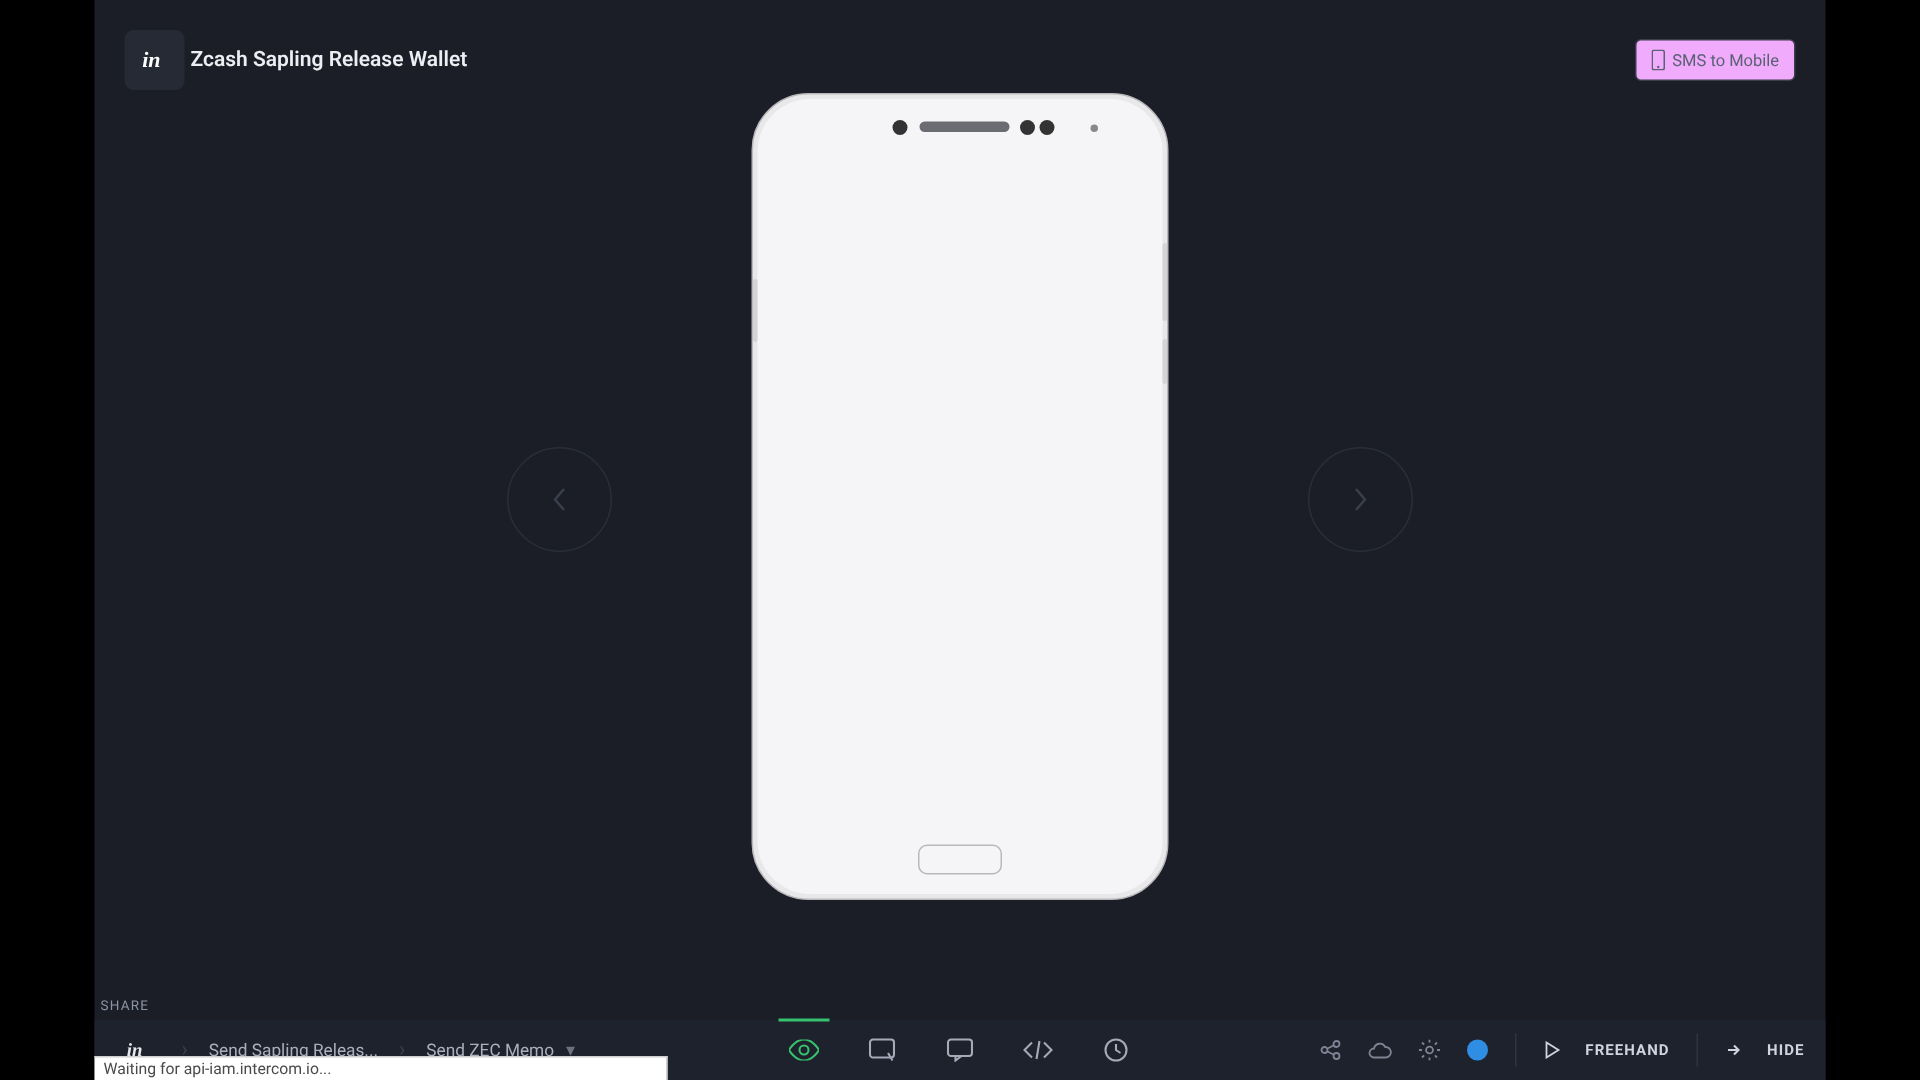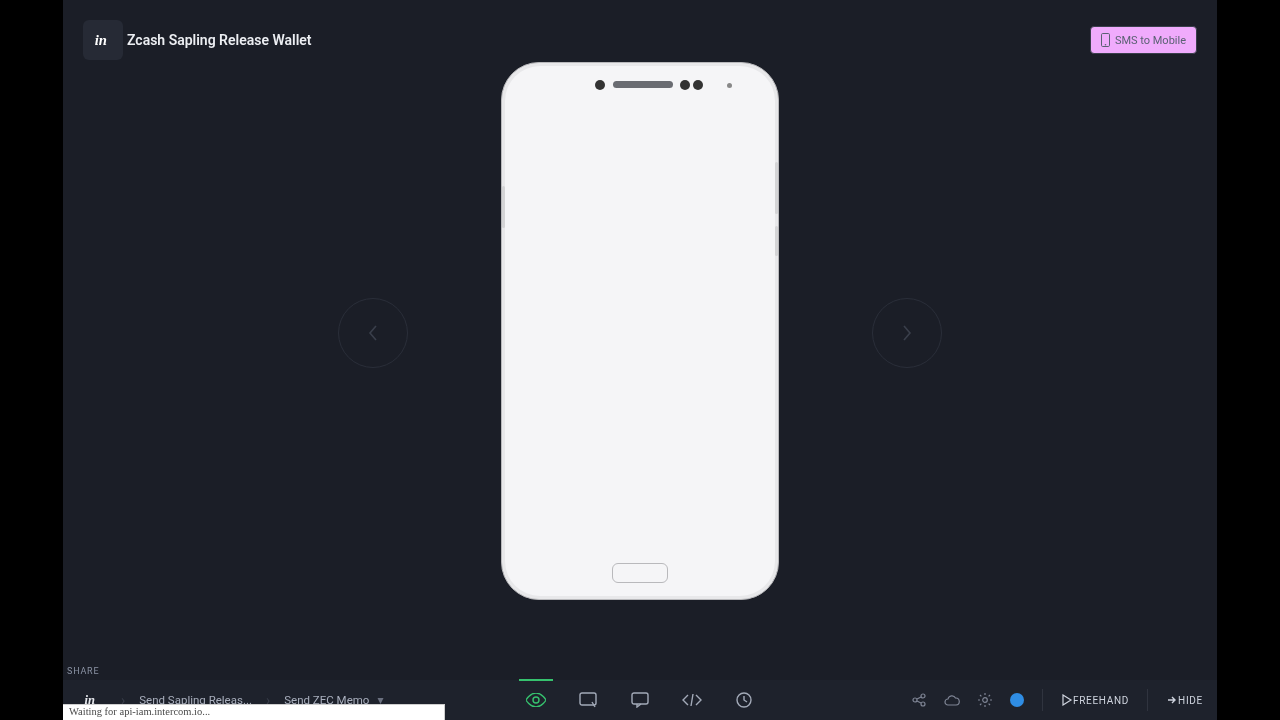--- a/index.html
+++ b/index.html
@@ -40,24 +40,24 @@
   .bc-sep { color:#3a3f4b; margin:0 14px; font-size:14px; }
   .bc-item { color:#a9afbd; font-size:11.5px; }
   .bc-dash { color:#6b7180; margin-left:8px; font-size:12px; }
   .center-tools { position:absolute; left:50%; transform:translateX(-50%); top:0; height:40px; display:flex; gap:30px; align-items:center; }
   .tool { width:22px; height:40px; display:flex; align-items:center; justify-content:center; color:#a3aab8; position:relative; }
   .tool.active { color:#36c26e; }
   .tool.active::before { content:""; position:absolute; top:-1px; left:-6px; right:-6px; height:2px; background:#36c26e; }
   .right-tools { margin-left:auto; display:flex; align-items:center; gap:18px; padding-right:14px; height:100%; }
   .rt-icon { color:#7e8494; display:flex; align-items:center; }
   .avatar-dot { width:14px; height:14px; border-radius:50%; background:#2f8de4; }
-  .freehand-btn, .share-btn { display:flex; align-items:center; gap:0; color:#cfd4de; font-size:10px; letter-spacing:.7px; font-weight:400; }
+  .freehand-btn, .share-btn { display:flex; align-items:center; gap:16px; color:#cfd4de; font-size:10px; letter-spacing:.7px; font-weight:700; }
   .divider { width:1px; height:22px; background:#30343f; }
   
-  .status-toast { position:absolute; left:0; bottom:0; width:382px; height:16px; background:#fff; border-top:1px solid #cfcfcf; border-right:1px solid #cfcfcf; color:#4a4a4a; font-size:10.5px; padding:1px 6px; z-index:5;font-family:Liberation Serif, serif; }
+  .status-toast { position:absolute; left:0; bottom:0; width:382px; height:16px; background:#fff; border-top:1px solid #cfcfcf; border-right:1px solid #cfcfcf; color:#4a4a4a; font-size:10.5px; padding:1px 6px; z-index:5; }
   svg { display:block; }
 </style>
 </head>
 <body>
 
 <div class="app">
 
   <div class="topbar">
     <div class="logo-box">
       <svg width="22" height="22" viewBox="0 0 24 24">

